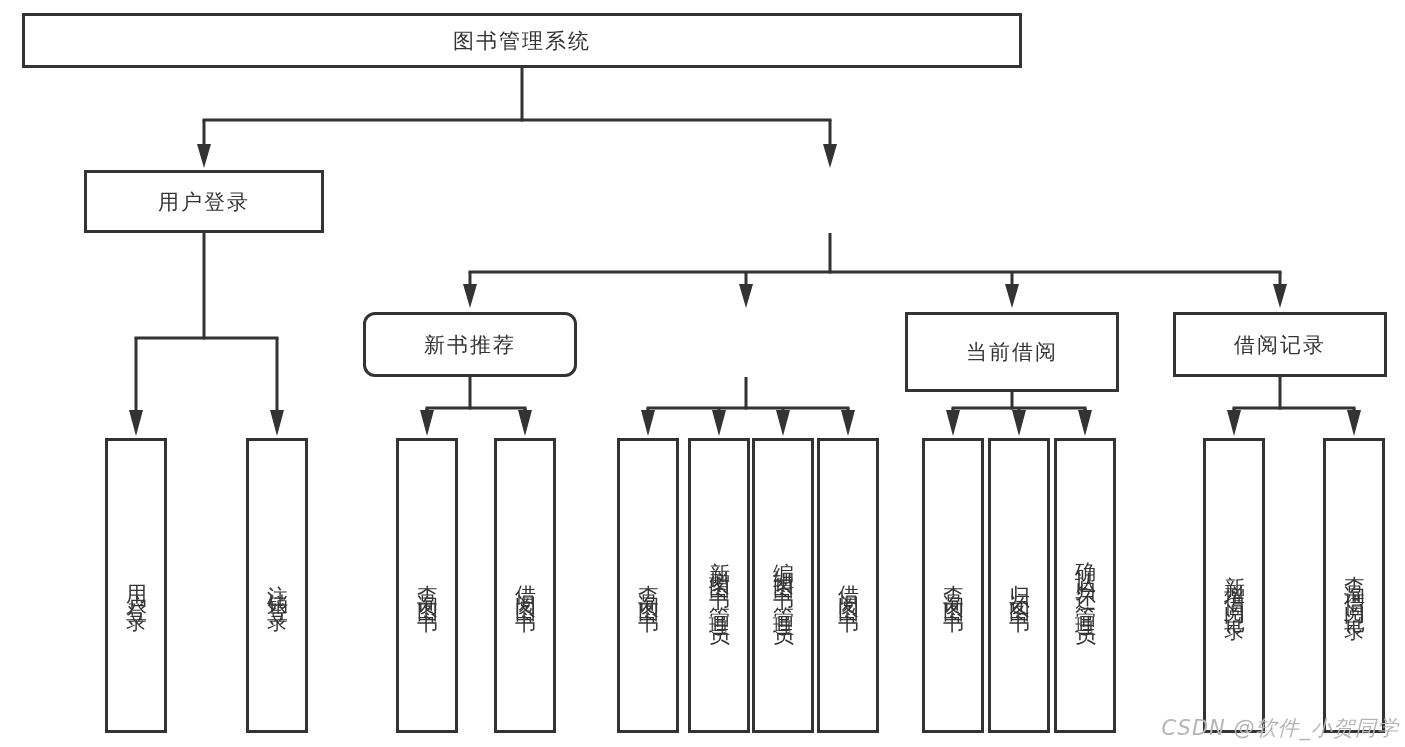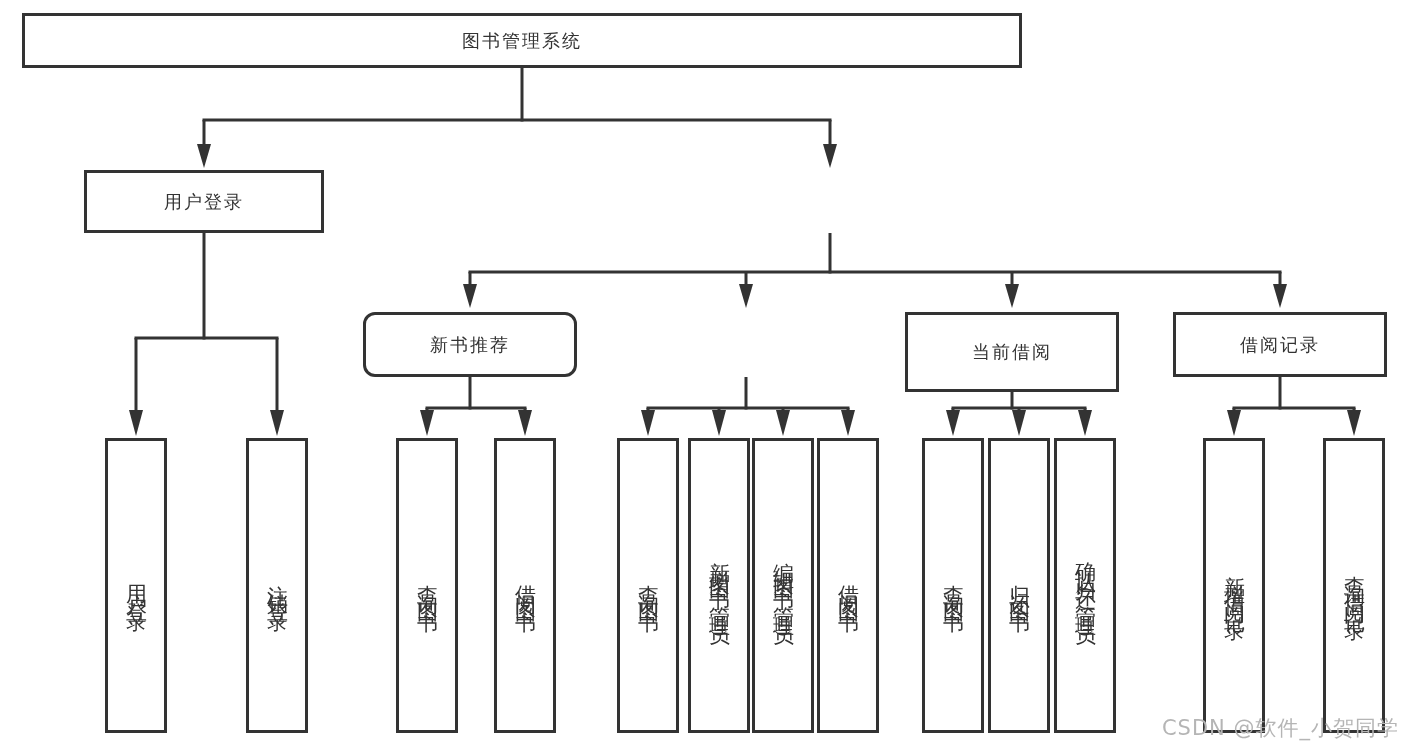--- a/index.html
+++ b/index.html
@@ -28,41 +28,42 @@
     box-sizing: border-box;
     border: 3px solid #333333;
     background: #ffffff;
     color: #333333;
     display: flex;
     align-items: center;
     justify-content: center;
     z-index: 2;
   }
   .h-node {
-    font-size: 18px;
+    font-size: 21px;
     letter-spacing: 2px;
     white-space: nowrap;
   }
   .v-node {
     writing-mode: vertical-rl;
     text-orientation: mixed;
     font-size: 21px;
     letter-spacing: 9px;
     line-height: 1;
     text-align: center;
   }
   .watermark {
     position: absolute;
     right: 6px;
     bottom: 5px;
     font-size: 21px;
     color: #b5b5b5;
     letter-spacing: 1px;
     z-index: 3;
     white-space: nowrap;
+    font-style: italic;
   }
 </style>
 </head>
 <body>
 
 <div class="canvas">
 
   <svg class="connector-layer" viewBox="0 0 1405 747" xmlns="http://www.w3.org/2000/svg">
     <g stroke="#333333" stroke-width="3" fill="none">
 

